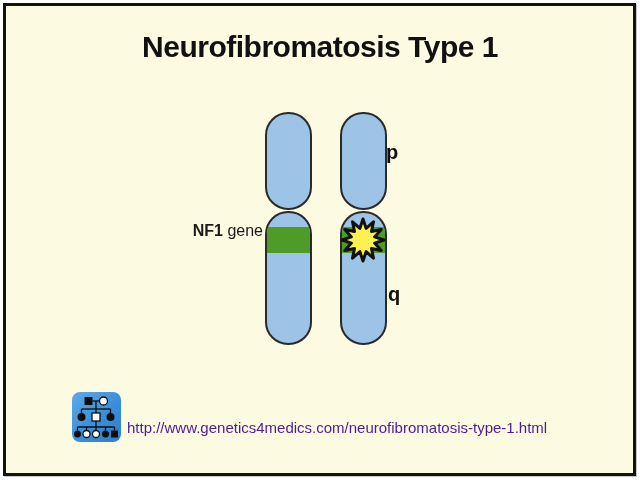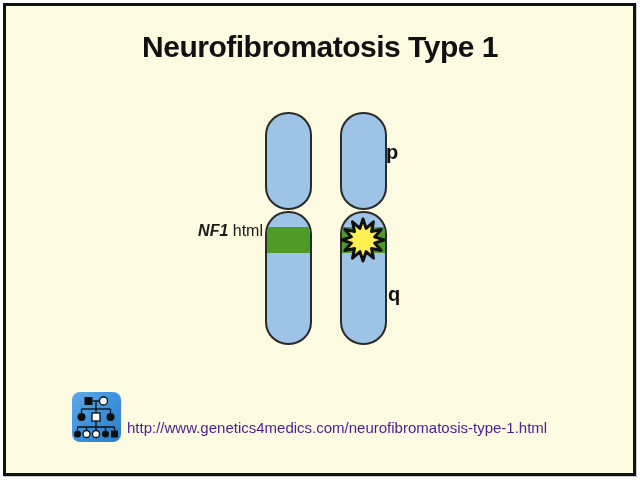--- a/index.html
+++ b/index.html
@@ -56,21 +56,21 @@
   .gene-label {
     position: absolute;
     top: 221px; right: 377px;
     text-align: right;
     font-size: 16px;
     line-height: 19px;
     color: #1a1a1a;
     z-index: 2;
     white-space: nowrap;
   }
-  .gene-name { font-style: italic; font-weight: 700; }
+  .gene-name { font-weight: 700; }
   .arm-label {
     position: absolute;
     font-size: 20px;
     font-weight: 700;
     color: #111111;
     z-index: 2;
   }
   .arm-label.p { left: 386px; top: 141px; }
   .arm-label.q { left: 388px; top: 283px; }
   .logo {
@@ -110,21 +110,21 @@
     <div class="arm q-arm">
       <div class="band"></div>
     </div>
   </div>
 
   <svg class="starburst" width="46" height="46" viewBox="0 0 46 46">
     <polygon points="44,23 34.6,26.1 41.2,33.5 31.5,31.5 33.5,41.2 26.1,34.6 23,44 19.9,34.6 12.5,41.2 14.5,31.5 4.8,33.5 11.4,26.1 2,23 11.4,19.9 4.8,12.5 14.5,14.5 12.5,4.8 19.9,11.4 23,2 26.1,11.4 33.5,4.8 31.5,14.5 41.2,12.5 34.6,19.9" fill="#fcf151" stroke="#111111" stroke-width="3" stroke-linejoin="round"></polygon>
   </svg>
 
   <div class="gene-label">
-    <div><span class="gene-name">NF1</span><span> html</span></div>
+    <div><span class="gene-name">NF1</span><span> gene</span></div>
   </div>
 
   <div class="arm-label p">p</div>
   <div class="arm-label q">q</div>
 
   <div class="logo">
     <svg width="49" height="50" viewBox="0 0 48 50">
       <g stroke="#0e0e0e" stroke-width="1.3" fill="none">
         <line x1="20" y1="9" x2="27" y2="9"></line>
         <line x1="23.5" y1="9" x2="23.5" y2="17"></line>

